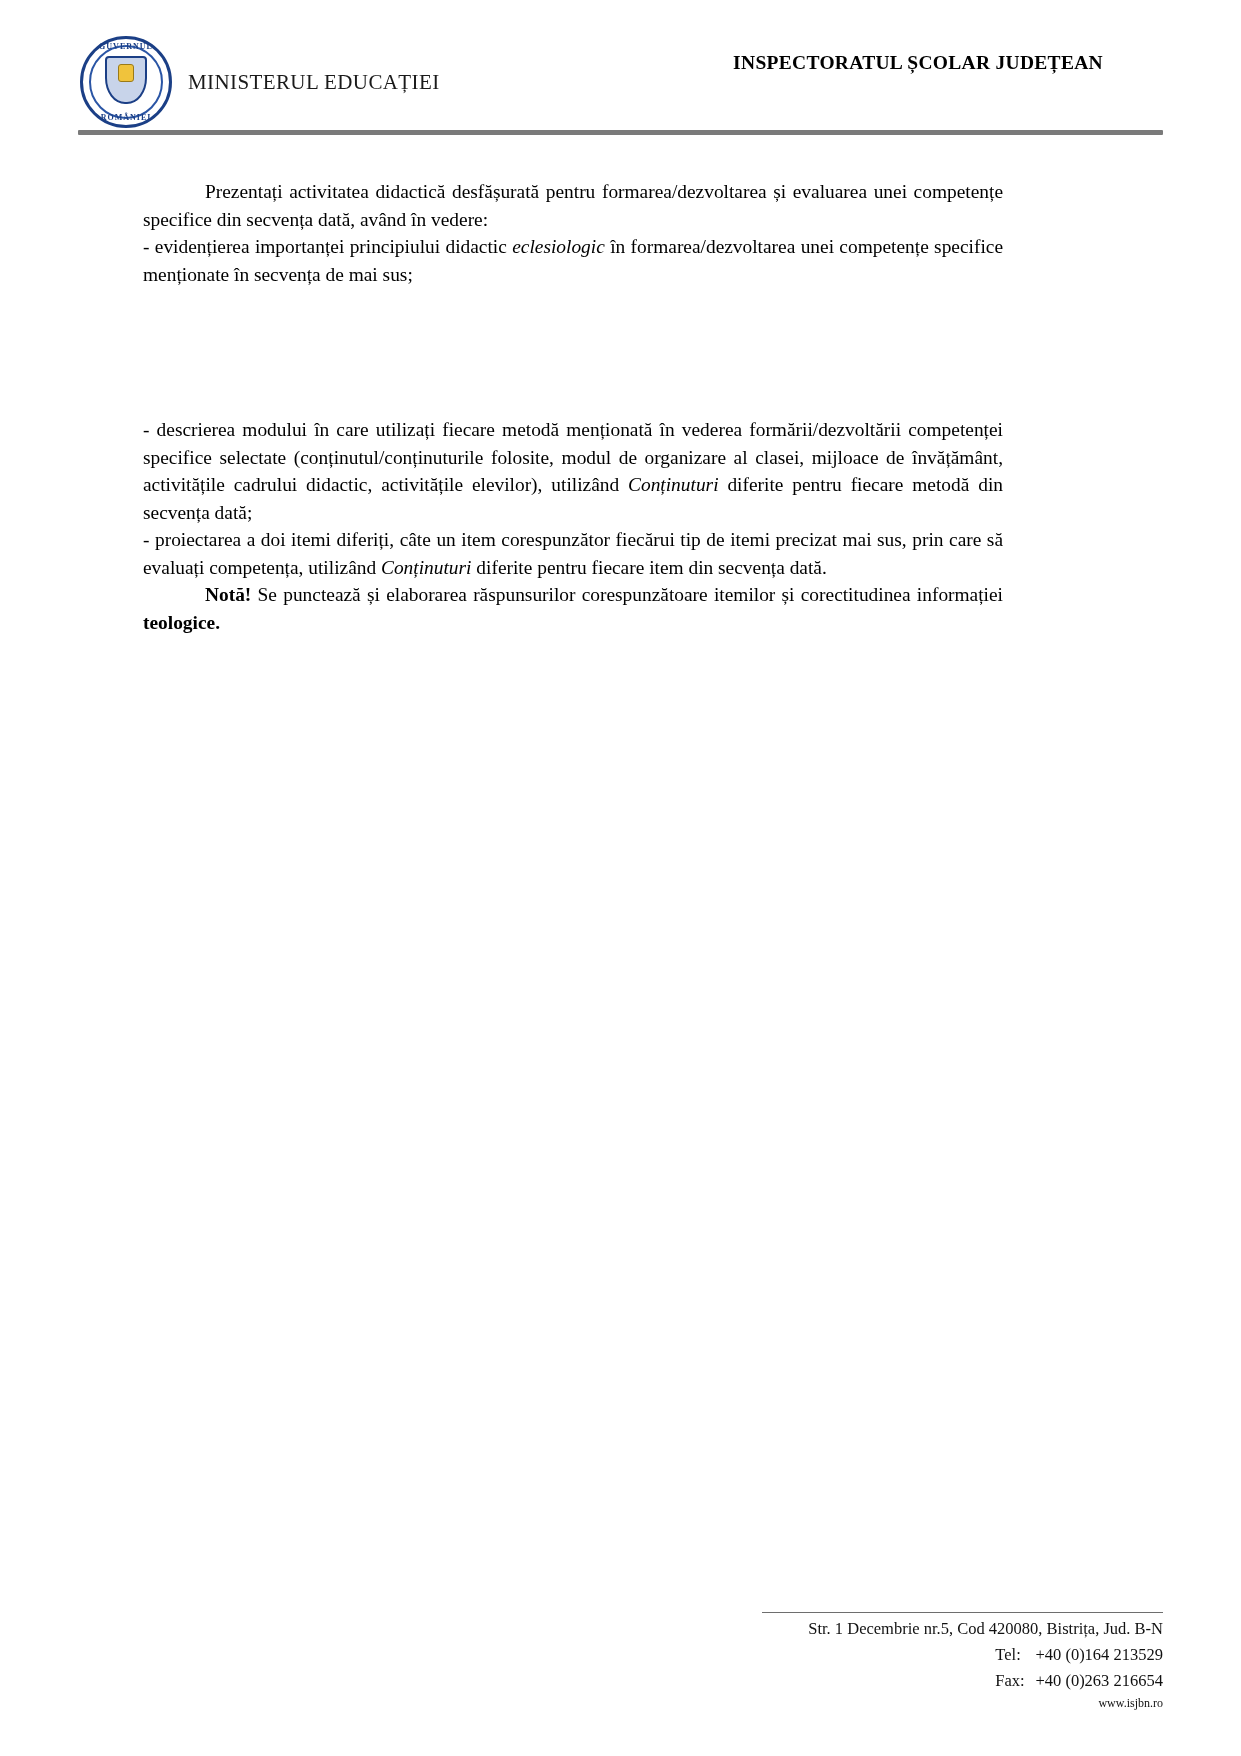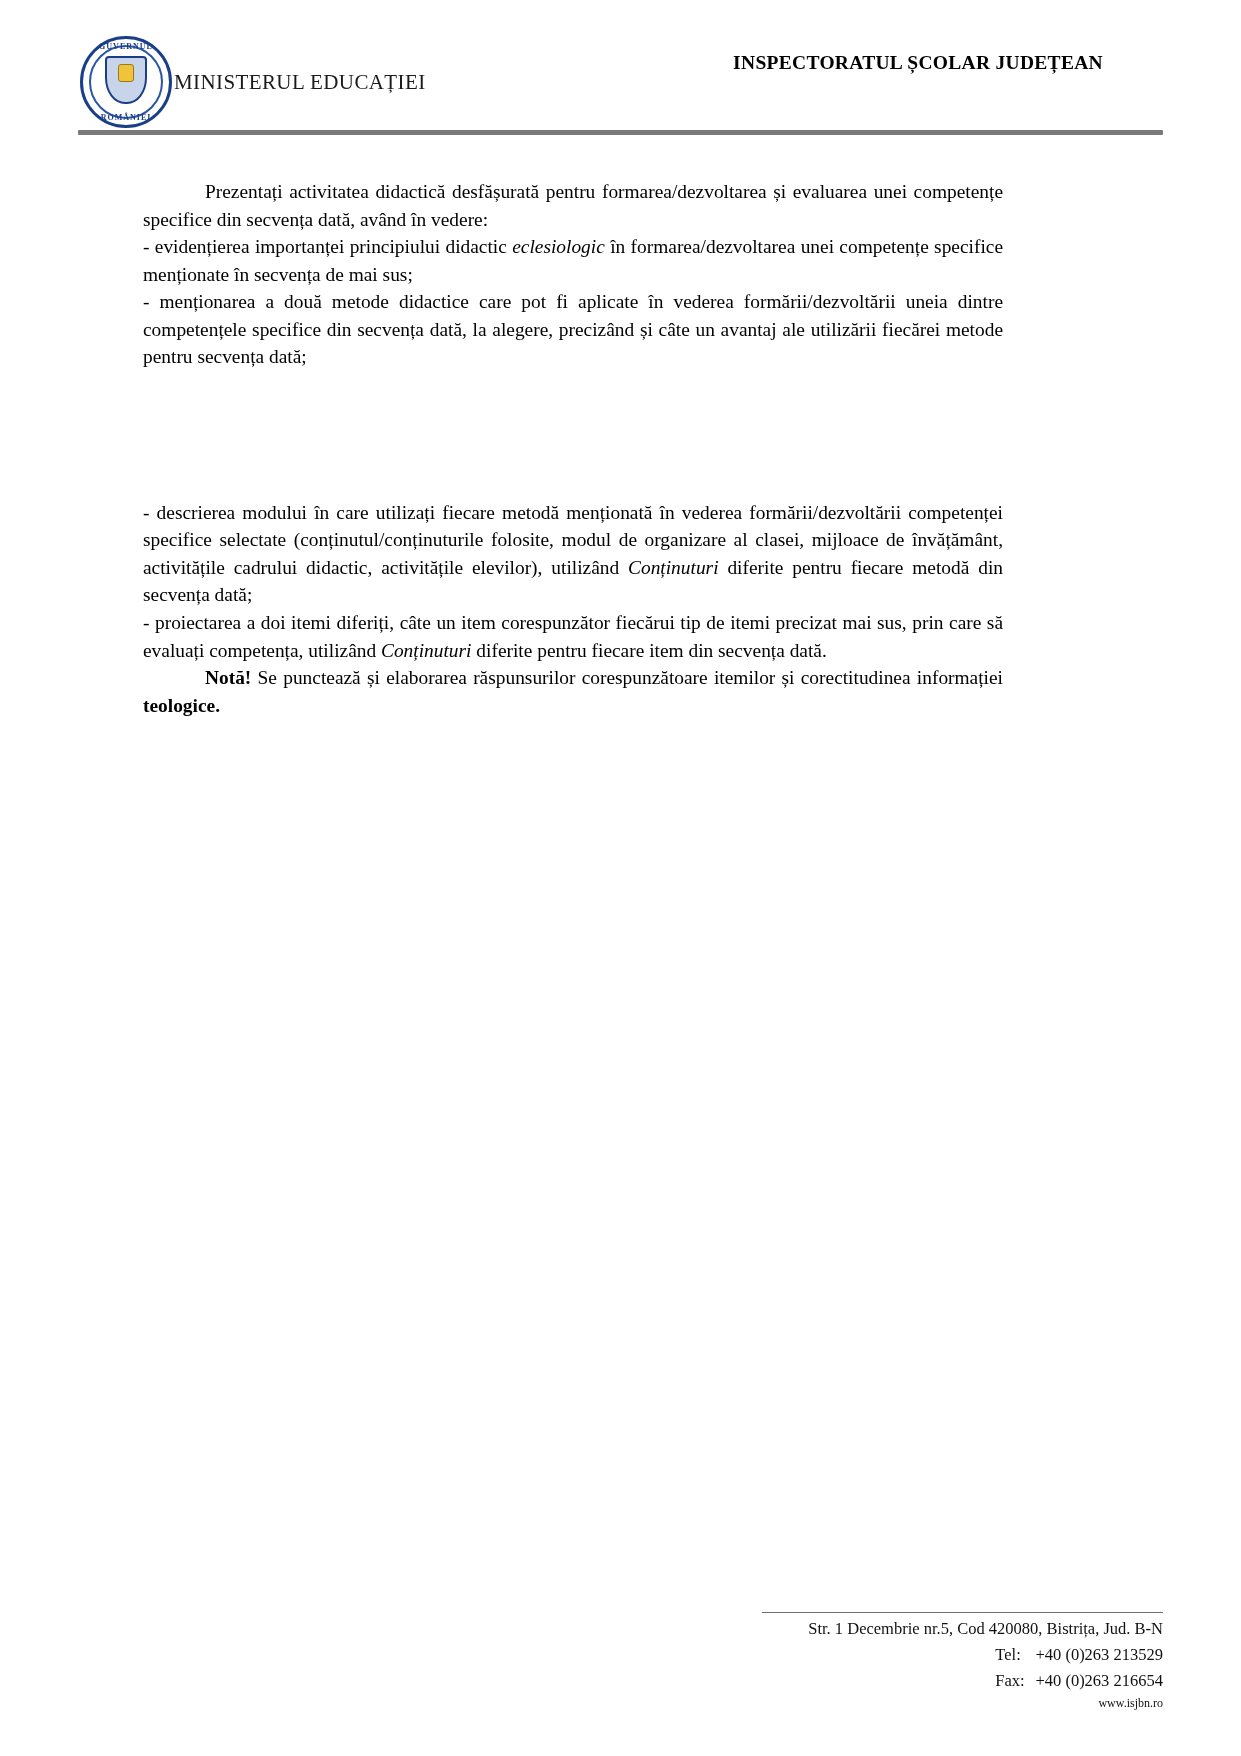--- a/index.html
+++ b/index.html
@@ -32,21 +32,21 @@
   }
   .header-inner {
     display: flex;
     align-items: flex-start;
     justify-content: space-between;
     height: 100%;
   }
   .header-left {
     display: flex;
     align-items: center;
-    gap: 0;
+    gap: 14px;
     padding-top: 14px;
   }
   .crest {
     width: 96px;
     height: 96px;
     position: relative;
     flex: 0 0 auto;
   }
   .crest .ring-outer {
     position: absolute;
@@ -216,34 +216,33 @@
     </div>
   </div>
   <div class="header-rule"></div>
 
   <div class="content">
 
     <p class="indent">Prezentați activitatea didactică desfășurată pentru formarea/dezvoltarea și evaluarea unei competențe specifice din secvența dată, având în vedere:</p>
 
     <p><span>- evidențierea importanței principiului didactic </span><em class="it">eclesiologic</em><span> în formarea/dezvoltarea unei competențe specifice menționate în secvența de mai sus;</span></p>
 
-    <p>- menționarea a două metode didactice care pot fi aplicate în vederea formării/dezvoltării uneia dintre competențele specifice din secvența dată, la alegere, precizând și câte un avantaj ale utilizării fiecărei metode pentru secvența dată;</p>
 
     <div class="gap-block"></div>
 
     <p><span>- descrierea modului în care utilizați fiecare metodă menționată în vederea formării/dezvoltării competenței specifice selectate (conținutul/conținuturile folosite, modul de organizare al clasei, mijloace de învățământ, activitățile cadrului didactic, activitățile elevilor), utilizând </span><em class="it">Conținuturi</em><span> diferite pentru fiecare metodă din secvența dată;</span></p>
 
 
     <p><span>- proiectarea a doi itemi diferiți, câte un item corespunzător fiecărui tip de itemi precizat mai sus, prin care să evaluați competența, utilizând </span><em class="it">Conținuturi</em><span> diferite pentru fiecare item din secvența dată.</span></p>
 
     <p class="indent"><strong class="bd">Notă!</strong><span> Se punctează și elaborarea răspunsurilor corespunzătoare itemilor și corectitudinea informației </span><strong class="bd">teologice.</strong></p>
 
   </div>
 
   <div class="footer-rule"></div>
   <div class="footer">
     <span class="row">Str. 1 Decembrie nr.5, Cod 420080, Bistrița, Jud. B-N</span>
-    <span class="row"><span class="lbl">Tel:</span>&nbsp;<span>+40 (0)263 213529</span></span>
+    <span class="row"><span class="lbl">Tel:</span>&nbsp;<span>+40 (0)164 213529</span></span>
     <span class="row"><span class="lbl">Fax:</span>&nbsp;<span>+40 (0)263 216654</span></span>
     <span class="row web">www.isjbn.ro</span>
   </div>
 
 </div>
 
 </body></html>

